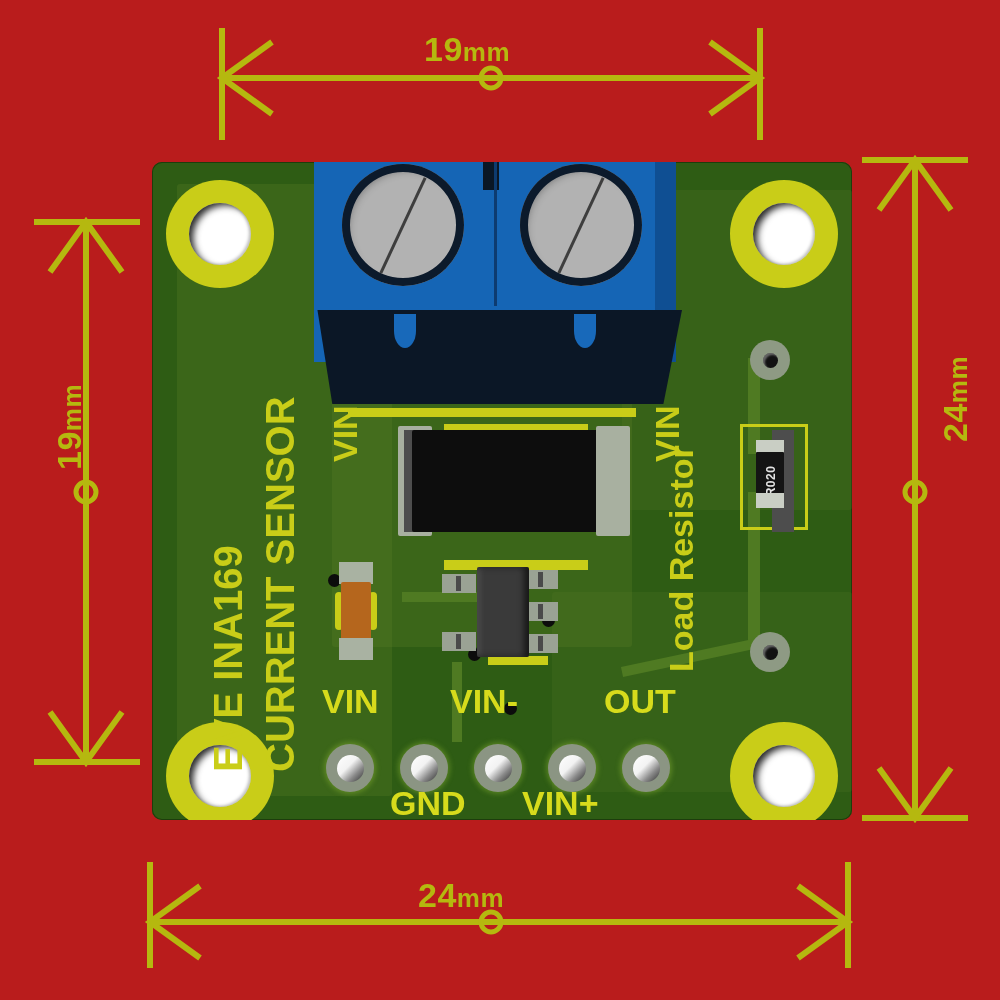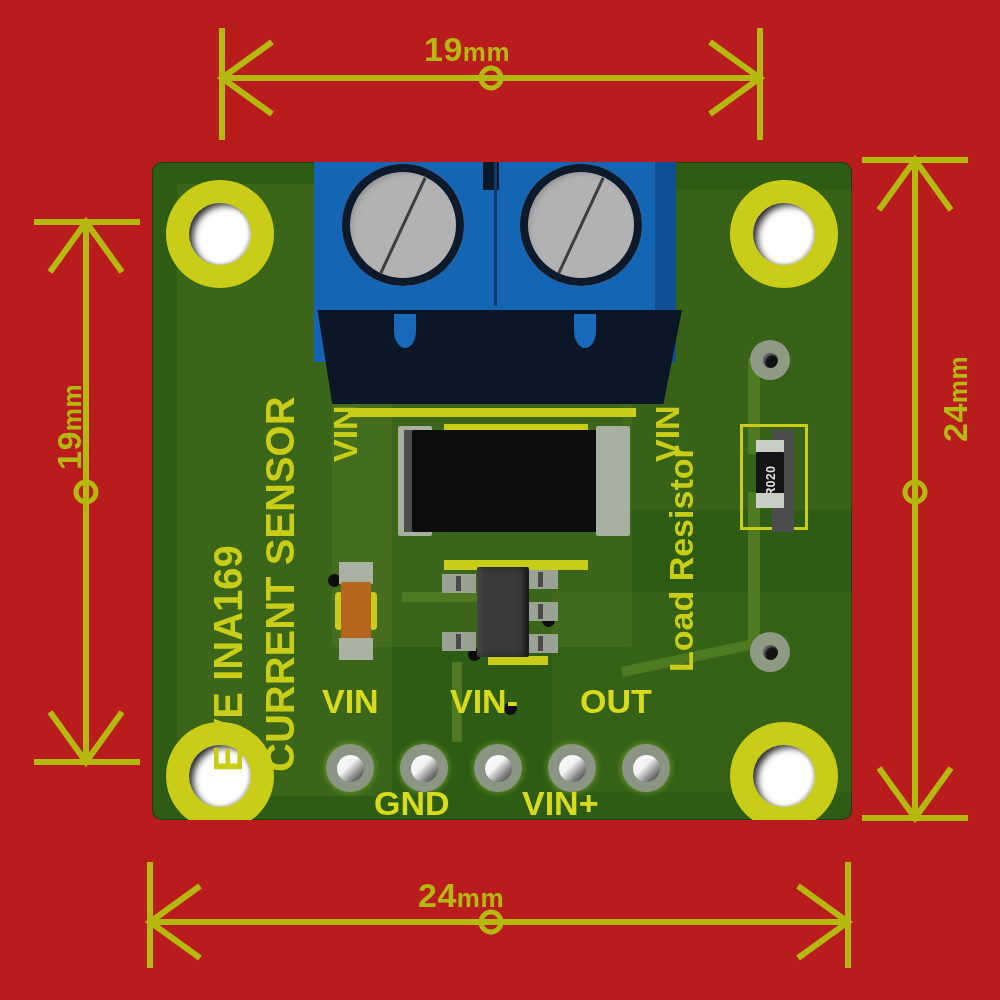--- a/index.html
+++ b/index.html
@@ -174,22 +174,22 @@
     position: absolute;
     color: #d7db1c;
     font-family: "Liberation Sans", sans-serif;
     font-weight: bold;
     font-size: 34px;
     white-space: nowrap;
     line-height: 1;
   }
   #lbl-vin   { left: 170px; top: 522px; }
   #lbl-vinm  { left: 298px; top: 522px; }
-  #lbl-out   { left: 428px; top: 522px; }
-  #lbl-gnd   { left: 222px; top: 624px; }
+  #lbl-out   { left: 452px; top: 522px; }
+  #lbl-gnd   { left: 238px; top: 624px; }
   #lbl-vinp  { left: 370px; top: 624px; text-align: center; }
 
   
   #term-block {
     position: absolute;
     left: 158px;
     top: -48px;
     width: 372px;
     height: 290px;
   }

